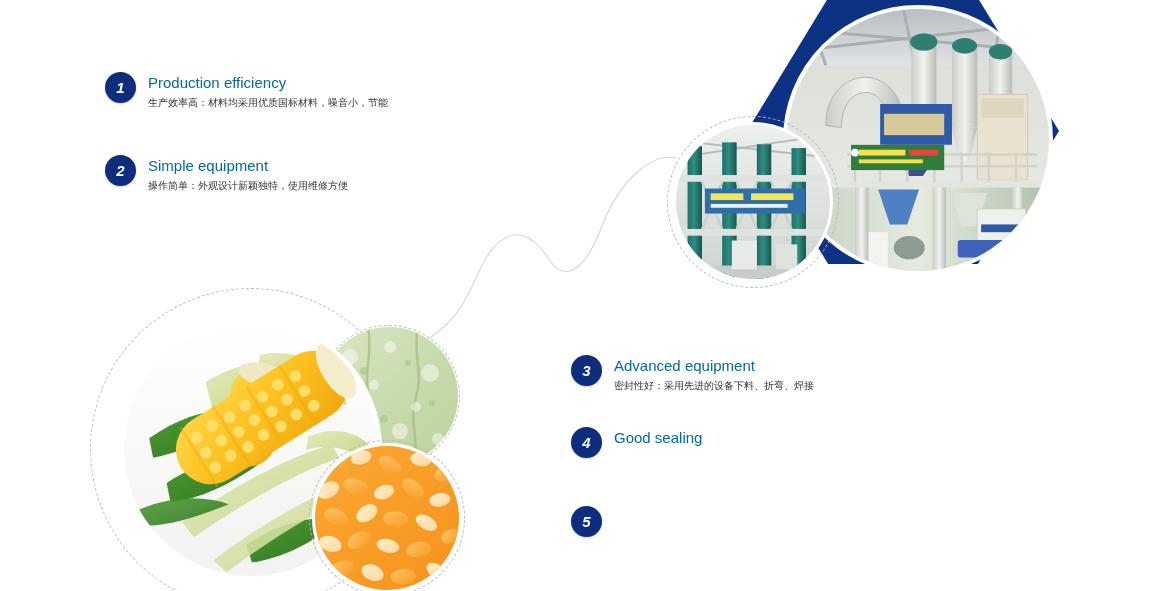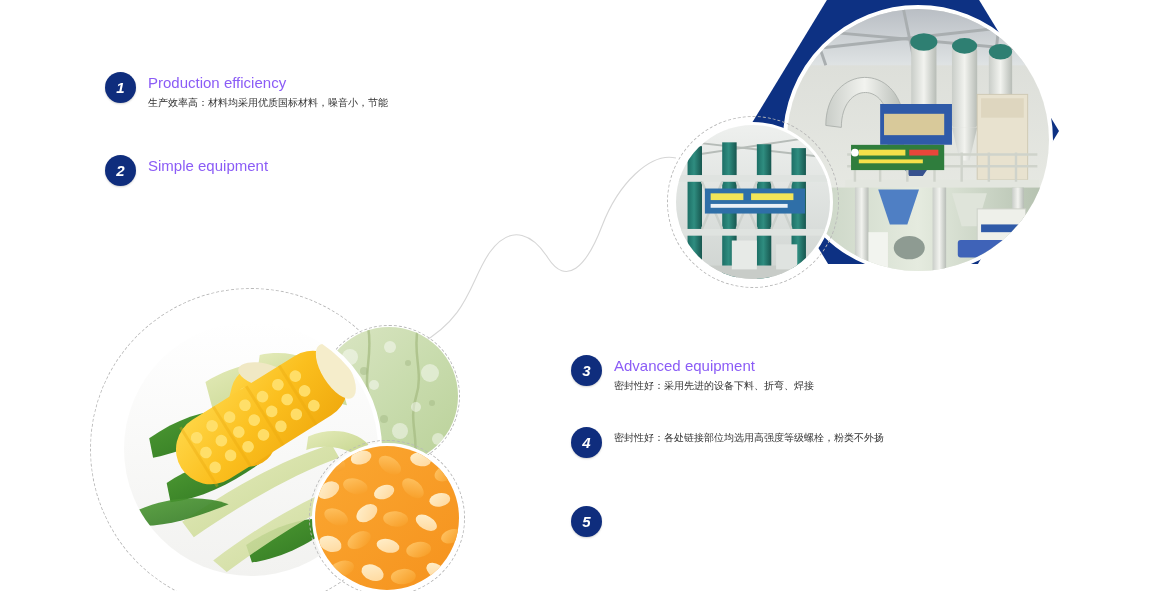--- a/index.html
+++ b/index.html
@@ -37,21 +37,21 @@
     font-weight: bold;
     display: flex;
     align-items: center;
     justify-content: center;
     line-height: 1;
     box-shadow: 0 1px 2px rgba(0,0,0,.18);
     letter-spacing: 0;
   }
   .ftext { padding-top: 1px; }
   .ftitle {
-    color: #8b5cf6;
+    color: #0369a1;
     font-size: 15px;
     line-height: 19px;
     white-space: nowrap;
     margin-bottom: 1px;
   }
   .fdesc {
     color: #333333;
     font-size: 10px;
     line-height: 20px;
     white-space: nowrap;
@@ -425,35 +425,36 @@
     <div class="ftext">
       <div class="ftitle">Production efficiency</div>
       <div class="fdesc">生产效率高：材料均采用优质国标材料，噪音小，节能</div>
     </div>
   </div>
 
   <div class="feature" style="left:105px; top:155px;">
     <div class="badge">2</div>
     <div class="ftext">
       <div class="ftitle">Simple equipment</div>
+      <div class="fdesc">操作简单：外观设计新颖独特，使用维修方便</div>
     </div>
   </div>
 
   <div class="feature" style="left:571px; top:355px;">
     <div class="badge">3</div>
     <div class="ftext">
       <div class="ftitle">Advanced equipment</div>
       <div class="fdesc">密封性好：采用先进的设备下料、折弯、焊接</div>
     </div>
   </div>
 
   <div class="feature" style="left:571px; top:427px;">
     <div class="badge">4</div>
     <div class="ftext">
-      <div class="fdesc">密封性好：各处链接部位均选用高强度等级螺栓，粉类不外扬</div>
+      <div class="ftitle">Good sealing</div>
     </div>
   </div>
 
   <div class="feature" style="left:571px; top:506px;">
     <div class="badge">5</div>
     <div class="ftext">
     </div>
   </div>
 
 </div>

